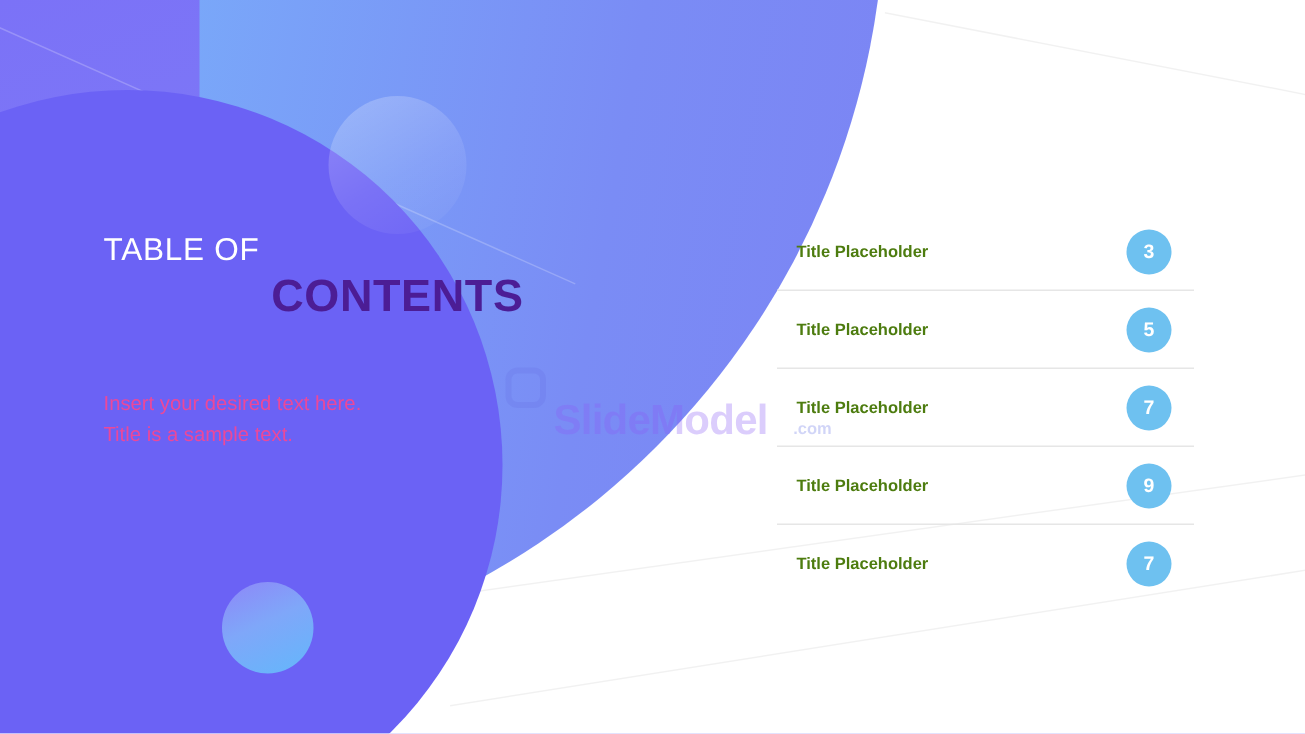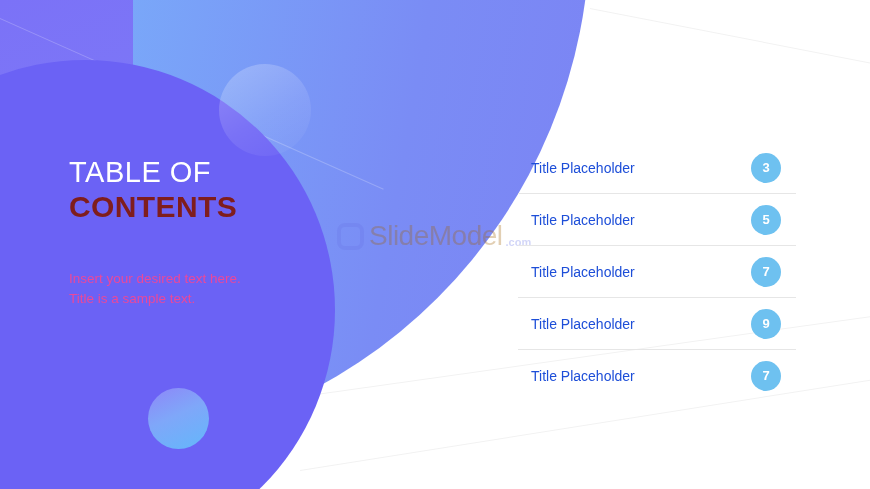--- a/index.html
+++ b/index.html
@@ -100,33 +100,34 @@
   
   .title-block {
     position: absolute;
     left: 69px;
     top: 155px;
     width: 280px;
     z-index: 5;
   }
   .title-line-1 {
     color: #ffffff;
-    font-size: 29px;
+    font-size: 21px;
     font-weight: 300;
     letter-spacing: 0.5px;
     line-height: 1.18;
     white-space: nowrap;
   }
   .title-line-2 {
-    color: #7f1d1d;
+    color: #4c1d95;
     font-size: 30px;
     font-weight: 700;
     letter-spacing: 0.4px;
     line-height: 1.18;
     white-space: nowrap;
+    text-align: right;
   }
   .subtitle {
     margin-top: 44px;
     color: #ec4899;
     font-size: 13.5px;
     line-height: 1.52;
     font-weight: 400;
   }
 
   
@@ -142,23 +143,23 @@
     display: flex;
     align-items: center;
     justify-content: space-between;
     height: 51px;
     border-bottom: 1px solid #E6E6E6;
   }
   .toc-row:last-child {
     border-bottom: none;
   }
   .toc-label {
-    color: #1d4ed8;
-    font-size: 14px;
-    font-weight: 400;
+    color: #4d7c0f;
+    font-size: 11px;
+    font-weight: 700;
     padding-left: 13px;
   }
   .toc-badge {
     width: 30px;
     height: 30px;
     border-radius: 50%;
     background: #6EC1F0;
     color: #ffffff;
     font-size: 13px;
     font-weight: 700;
@@ -183,31 +184,32 @@
   .wm-logo {
     width: 27px;
     height: 27px;
     border-radius: 8px;
     border: 4px solid #6B77E8;
     box-sizing: border-box;
     margin-right: 5px;
   }
   .wm-text {
     font-size: 28px;
-    font-weight: 400;
-    color: #a16207;
+    font-weight: 700;
+    color: #8b5cf6;
     letter-spacing: -0.5px;
+    margin-top: 44px;
   }
   .wm-tld {
     font-size: 11px;
     font-weight: 700;
     color: #6B77E8;
     align-self: flex-end;
     margin-bottom: 4px;
-    margin-left: 3px;
+    margin-left: 17px;
   }
 </style>
 </head>
 <body>
 
 <div id="slide">
 
   <div class="bg-layer">
     <div class="blue-blob"></div>
     <div class="left-band"></div>

